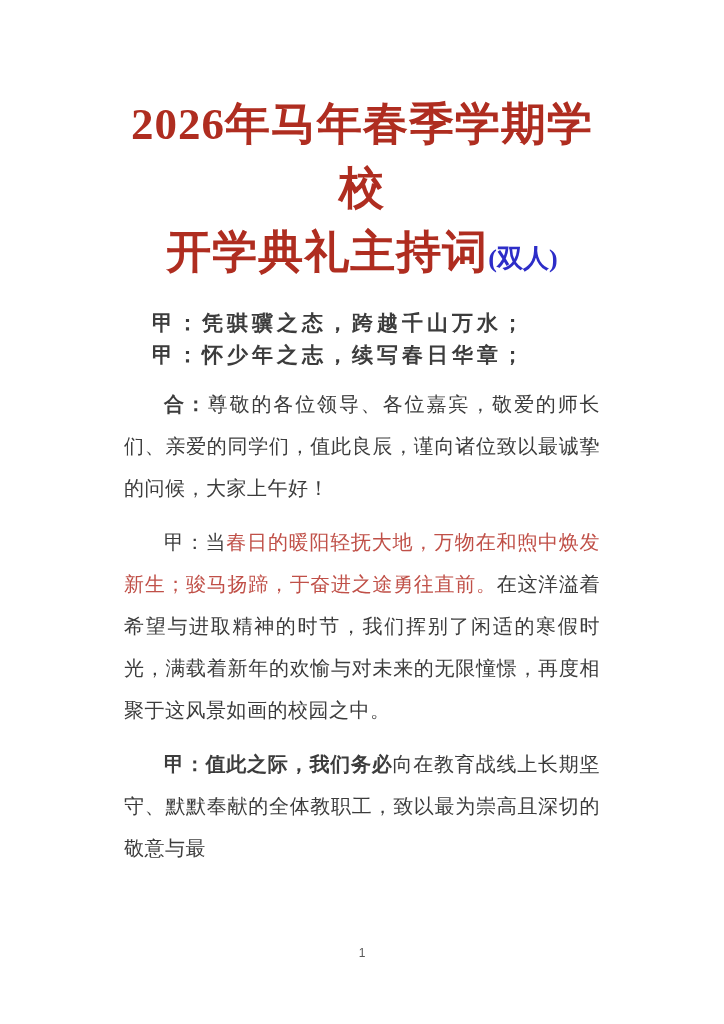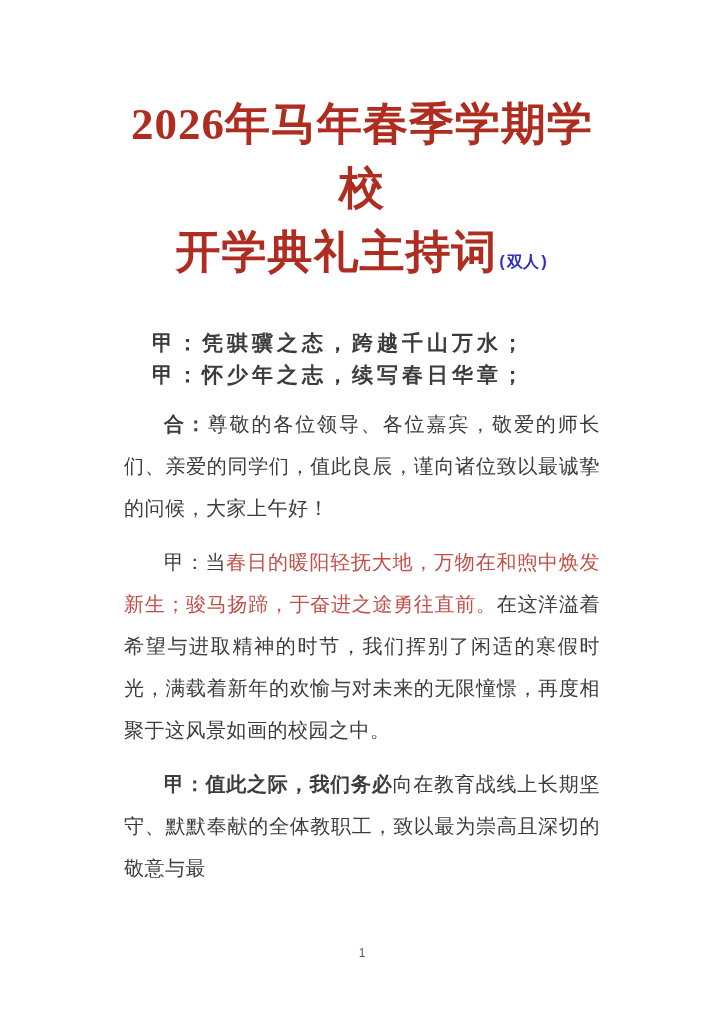--- a/index.html
+++ b/index.html
@@ -21,28 +21,27 @@
   .title {
     margin: 0;
     text-align: center;
     color: var(--title-red, #AF2D20);
     font-weight: bold;
     font-size: 45px;
     line-height: 64px;
     letter-spacing: 1px;
   }
   .title-suffix {
-    font-size: 16px;
+    font-size: 26px;
     color: var(--subtitle-blue, #2D2DC8);
     font-weight: bold;
     letter-spacing: 0;
-    font-family: Liberation Mono, monospace;
   }
   .verse {
-    margin-top: 32px;
+    margin-top: 16px;
     font-size: 21px;
     font-weight: bold;
     line-height: 32px;
     color: var(--body-text, #3C3C3C);
     letter-spacing: 4px;
   }
   .verse-line {
     padding-left: 40px;
     white-space: nowrap;
   }

